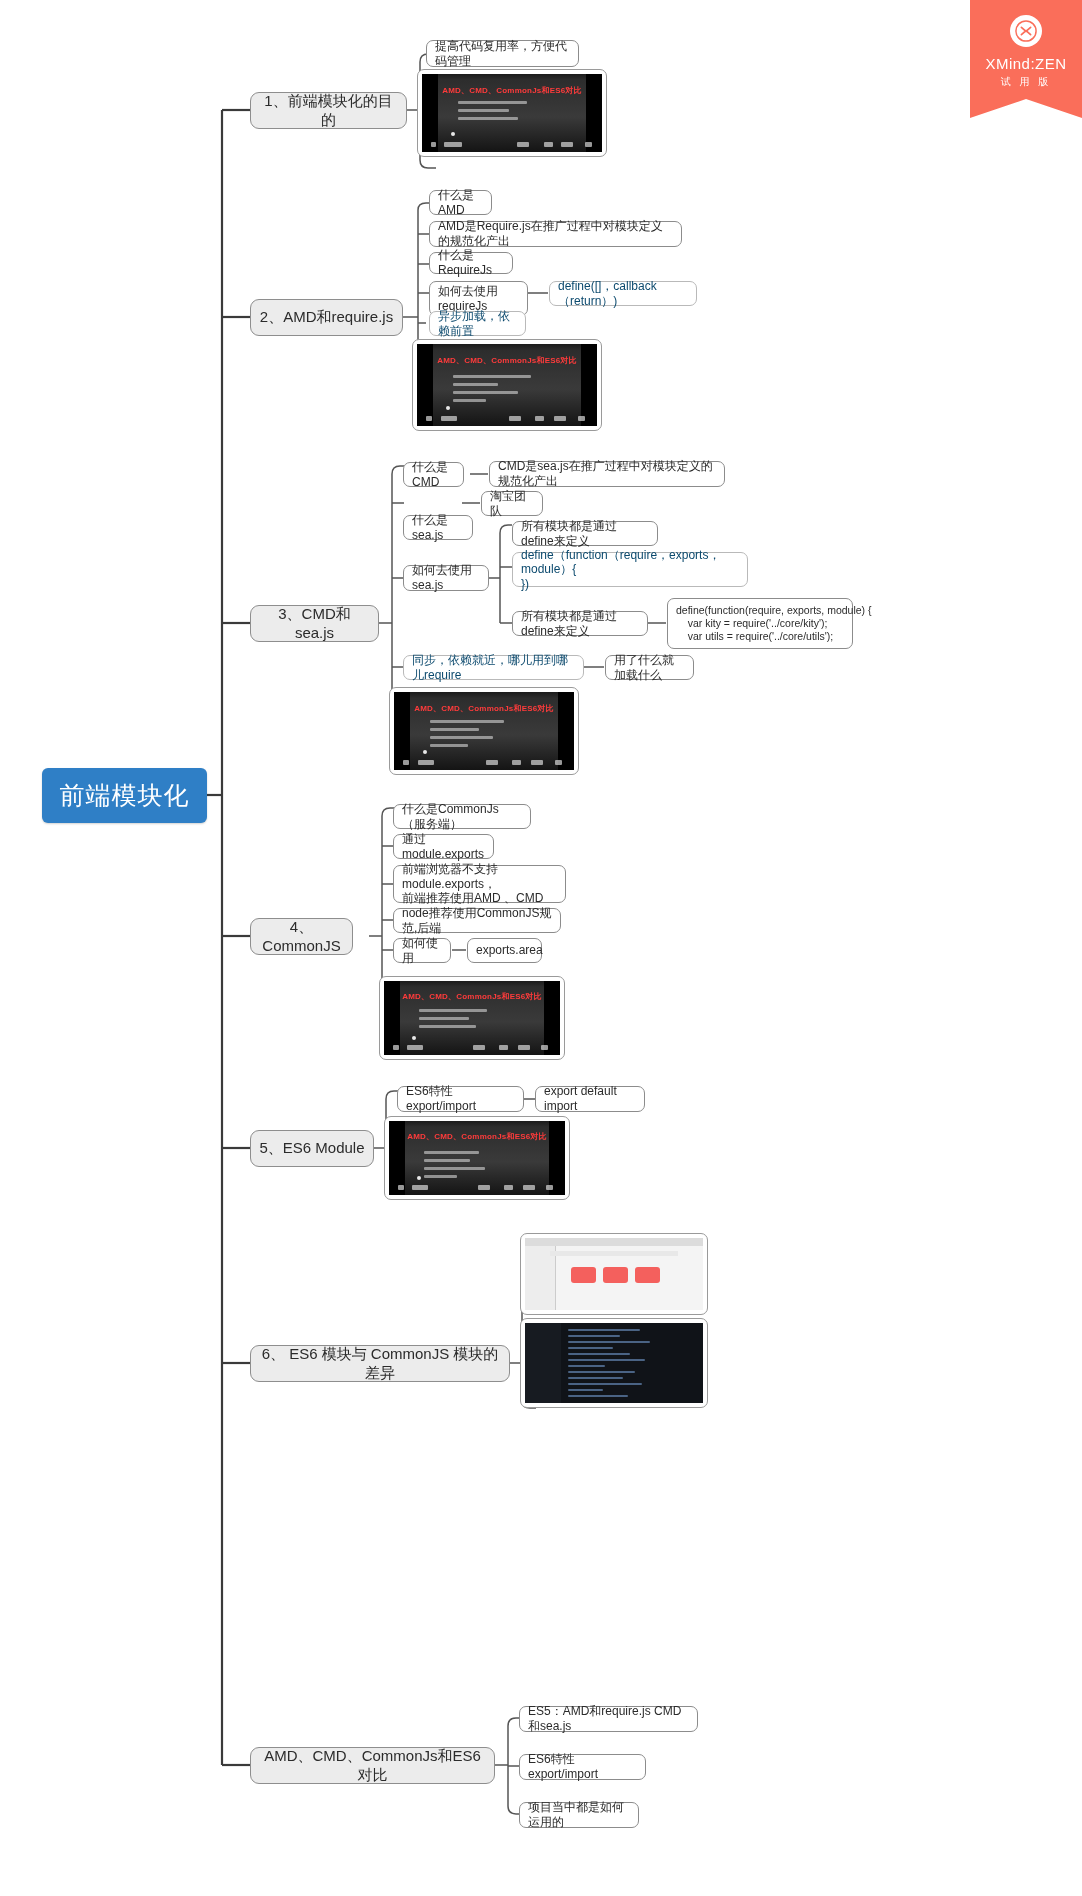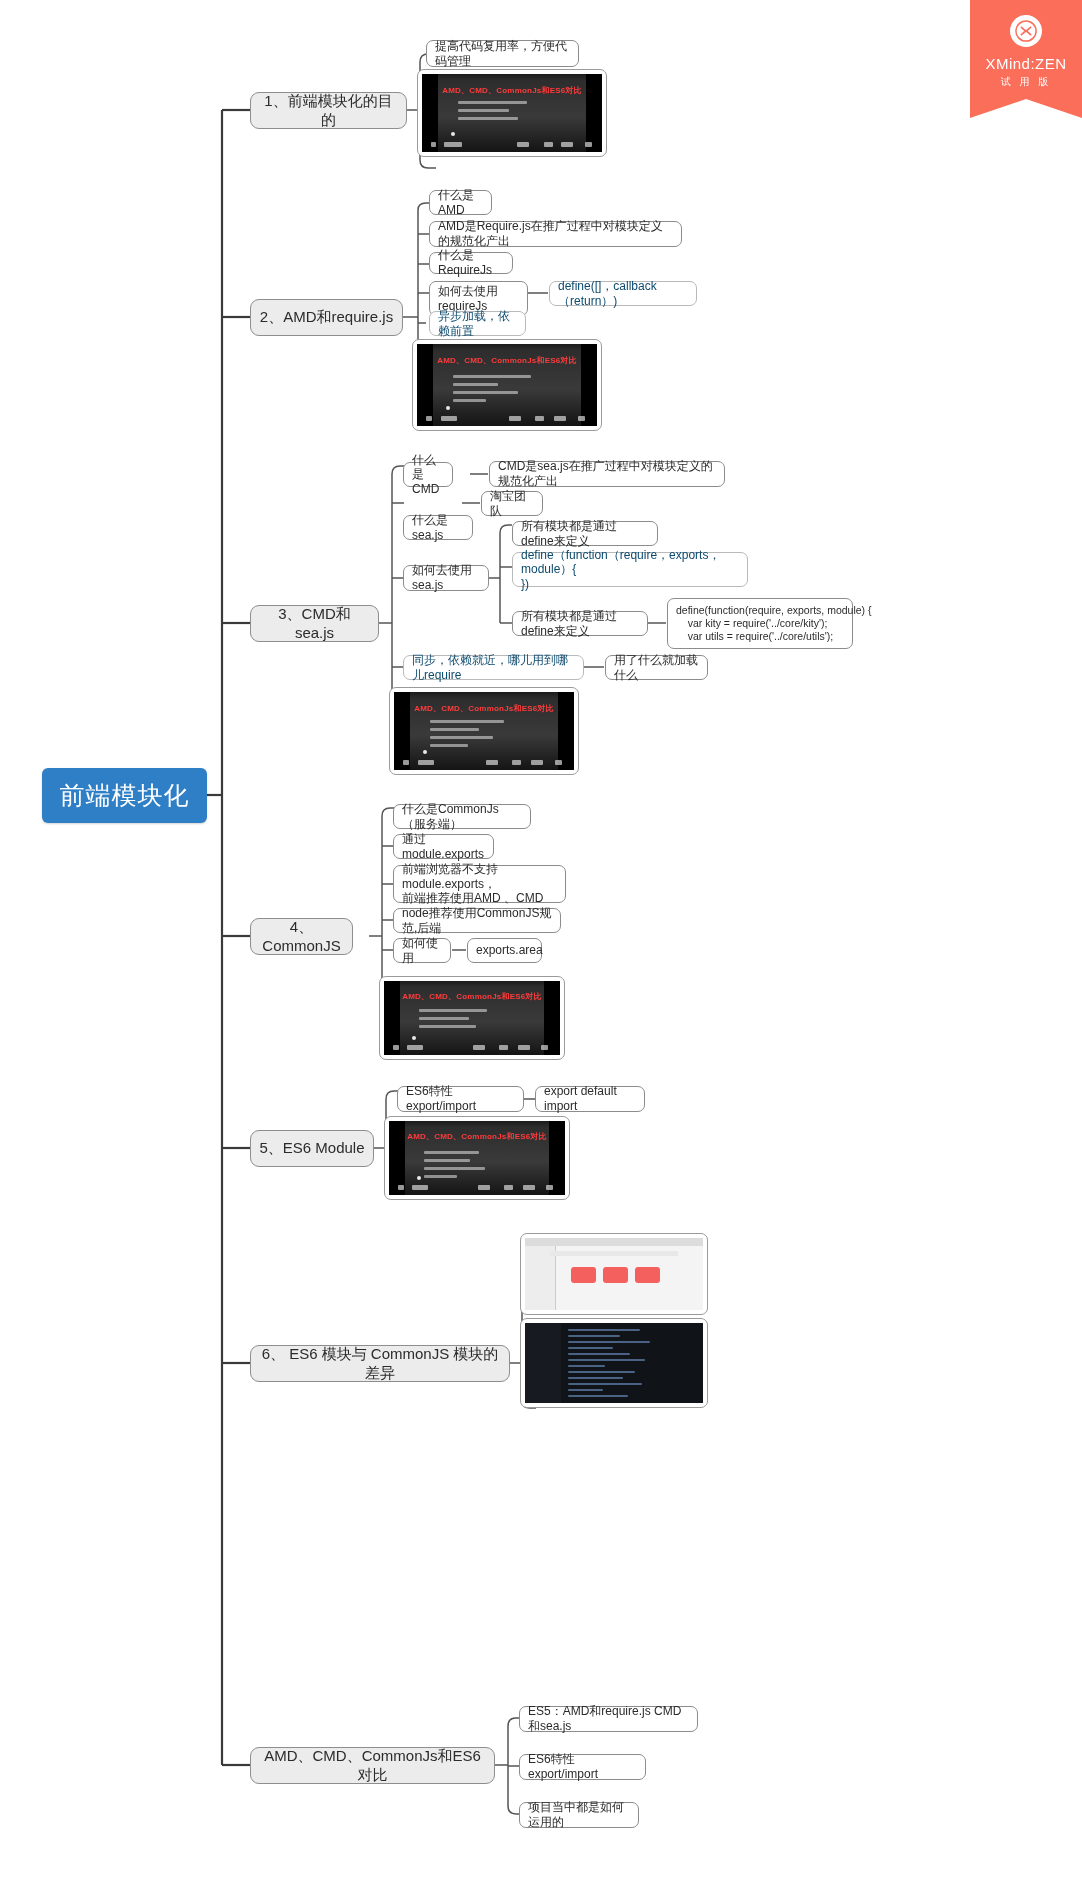--- a/index.html
+++ b/index.html
@@ -280,21 +280,21 @@
             <i style="right:15%;width:12px"></i>
             <i style="right:4%;width:7px"></i>
           </div>
     </div>
       </div>
   </div>
 
   <div class="node branch" style="left:250px;top:605px;width:129px;height:37px;font-size:15px;">
     <span>3、CMD和sea.js</span>
   </div>
-  <div class="node plain" style="left:403px;top:462px;width:50px;height:25px;font-size:12px;">
+  <div class="node plain" style="left:403px;top:462px;width:61px;height:25px;font-size:12px;">
     <span>什么是CMD</span>
   </div>
   <div class="node plain" style="left:489px;top:461px;width:236px;height:26px;font-size:12px;">
     <span>CMD是sea.js在推广过程中对模块定义的规范化产出</span>
   </div>
   <div class="node plain" style="left:403px;top:515px;width:70px;height:25px;font-size:12px;">
     <span>什么是sea.js</span>
   </div>
   <div class="node plain" style="left:481px;top:491px;width:62px;height:25px;font-size:12px;">
     <span>淘宝团队</span>
@@ -313,21 +313,21 @@
     <span>所有模块都是通过define来定义</span>
   </div>
   <div class="node plain code" style="left:667px;top:598px;width:186px;height:51px;font-size:10.5px;align-items:flex-start;padding-top:5px;">
     <span>define(function(require, exports, module) {
     var kity = require('../core/kity');
     var utils = require('../core/utils');</span>
   </div>
   <div class="node red" style="left:403px;top:655px;width:181px;height:25px;font-size:12px;">
     <span>同步，依赖就近，哪儿用到哪儿require</span>
   </div>
-  <div class="node plain" style="left:605px;top:655px;width:103px;height:25px;font-size:12px;">
+  <div class="node plain" style="left:605px;top:655px;width:89px;height:25px;font-size:12px;">
     <span>用了什么就加载什么</span>
   </div>
   <div class="thumb" style="left:389px;top:687px;width:190px;height:88px;">
     <div class="thumb-inner">
         <div class="vid">
       <div class="bars"></div>
           <div class="bars r"></div>
       <div class="ttl">AMD、CMD、CommonJs和ES6对比</div>
       <div class="lines" style="top:36%">
             <i style="width:66%"></i>

